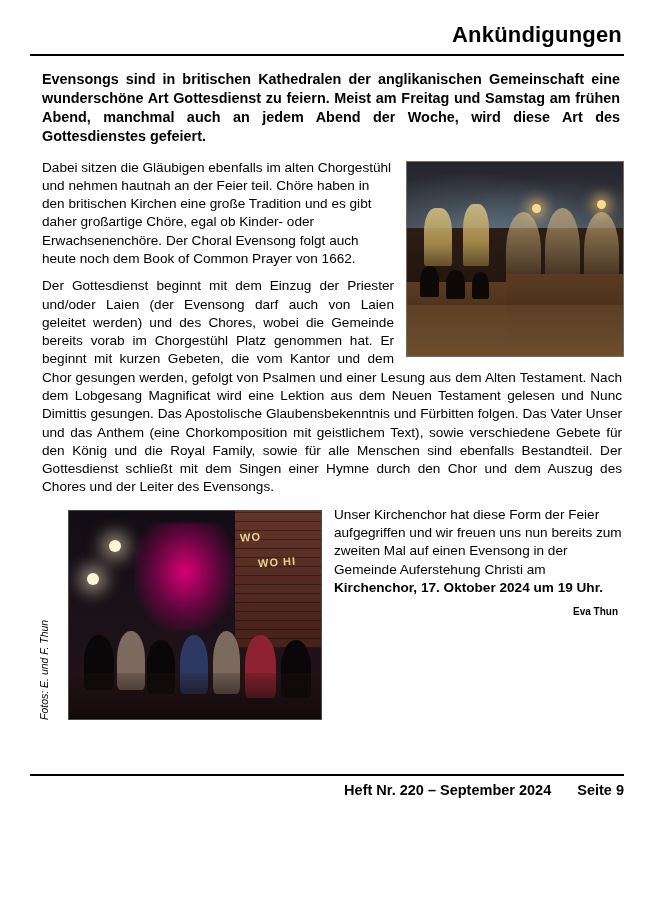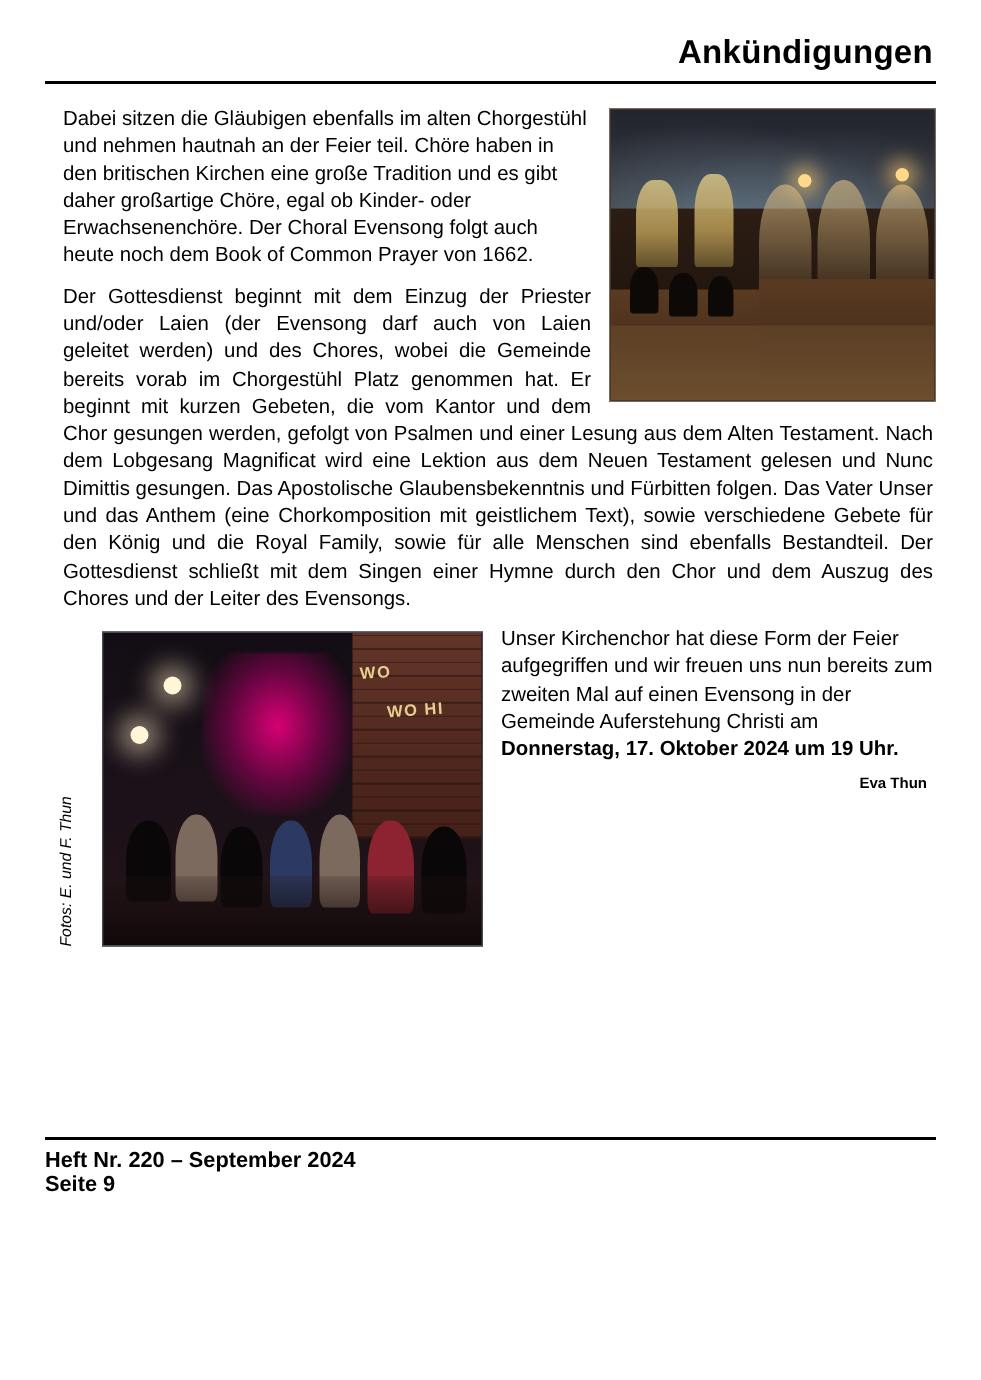--- a/index.html
+++ b/index.html
@@ -223,35 +223,35 @@
   .rule-bottom {
     border-bottom: 2px solid #000000;
     margin-bottom: 6px;
   }
   .footer-row {
     display: flex;
     justify-content: flex-end;
     align-items: baseline;
     font-size: 14.5px;
     font-weight: bold;
-    flex-direction: column;
   }
   .footer-issue { margin-right: 26px; }
   .clear { clear: both; }
 </style>
 </head>
 <body>
 
 <div class="page">
 
   <div class="header">
     <span>Ankündigungen</span>
   </div>
   <div class="rule-top"></div>
 
+  <p class="lead">Evensongs sind in britischen Kathedralen der anglikanischen Gemeinschaft eine wunderschöne Art Gottesdienst zu feiern. Meist am Freitag und Samstag am frühen Abend, manchmal auch an jedem Abend der Woche, wird diese Art des Gottesdienstes gefeiert.</p>
 
   <div class="photo-right">
     <div class="cath-bg"></div>
     <div class="cath-vault"></div>
     <div class="cath-window" style="left:8%;top:24%;width:13%;height:30%;"></div>
     <div class="cath-window" style="left:26%;top:22%;width:12%;height:32%;"></div>
     <div class="cath-arch" style="left:46%;top:26%;width:16%;height:40%;"></div>
     <div class="cath-arch" style="left:64%;top:24%;width:16%;height:42%;"></div>
     <div class="cath-arch" style="left:82%;top:26%;width:16%;height:40%;"></div>
     <div class="cath-lamp" style="left:58%;top:22%;"></div>
@@ -285,21 +285,21 @@
       <div class="conc-person" style="left:31%;top:62%;width:11%;height:26%;"></div>
       <div class="conc-person blue" style="left:44%;top:60%;width:11%;height:28%;"></div>
       <div class="conc-person light" style="left:57%;top:58%;width:11%;height:30%;"></div>
       <div class="conc-person red" style="left:70%;top:60%;width:12%;height:30%;"></div>
       <div class="conc-person" style="left:84%;top:62%;width:12%;height:28%;"></div>
       <div class="conc-floor"></div>
     </div>
   </div>
 
   <p class="body-text" style="margin-left:0;">
-    <span>Unser Kirchenchor hat diese Form der Feier aufgegriffen und wir freuen uns nun bereits zum zweiten Mal auf einen Evensong in der Gemeinde Auferstehung Christi am </span><span class="date-bold">Donnerstag,</span>
+    <span>Unser Kirchenchor hat diese Form der Feier aufgegriffen und wir freuen uns nun bereits zum zweiten Mal auf einen Evensong in der Gemeinde Auferstehung Christi am </span><span class="date-bold">Kirchenchor,</span>
     <span class="date-bold">17. Oktober 2024 um 19 Uhr.</span>
   </p>
 
   <div class="signature">Eva Thun</div>
 
   <div class="clear"></div>
 
   <div class="footer">
     <div class="rule-bottom"></div>
     <div class="footer-row">

